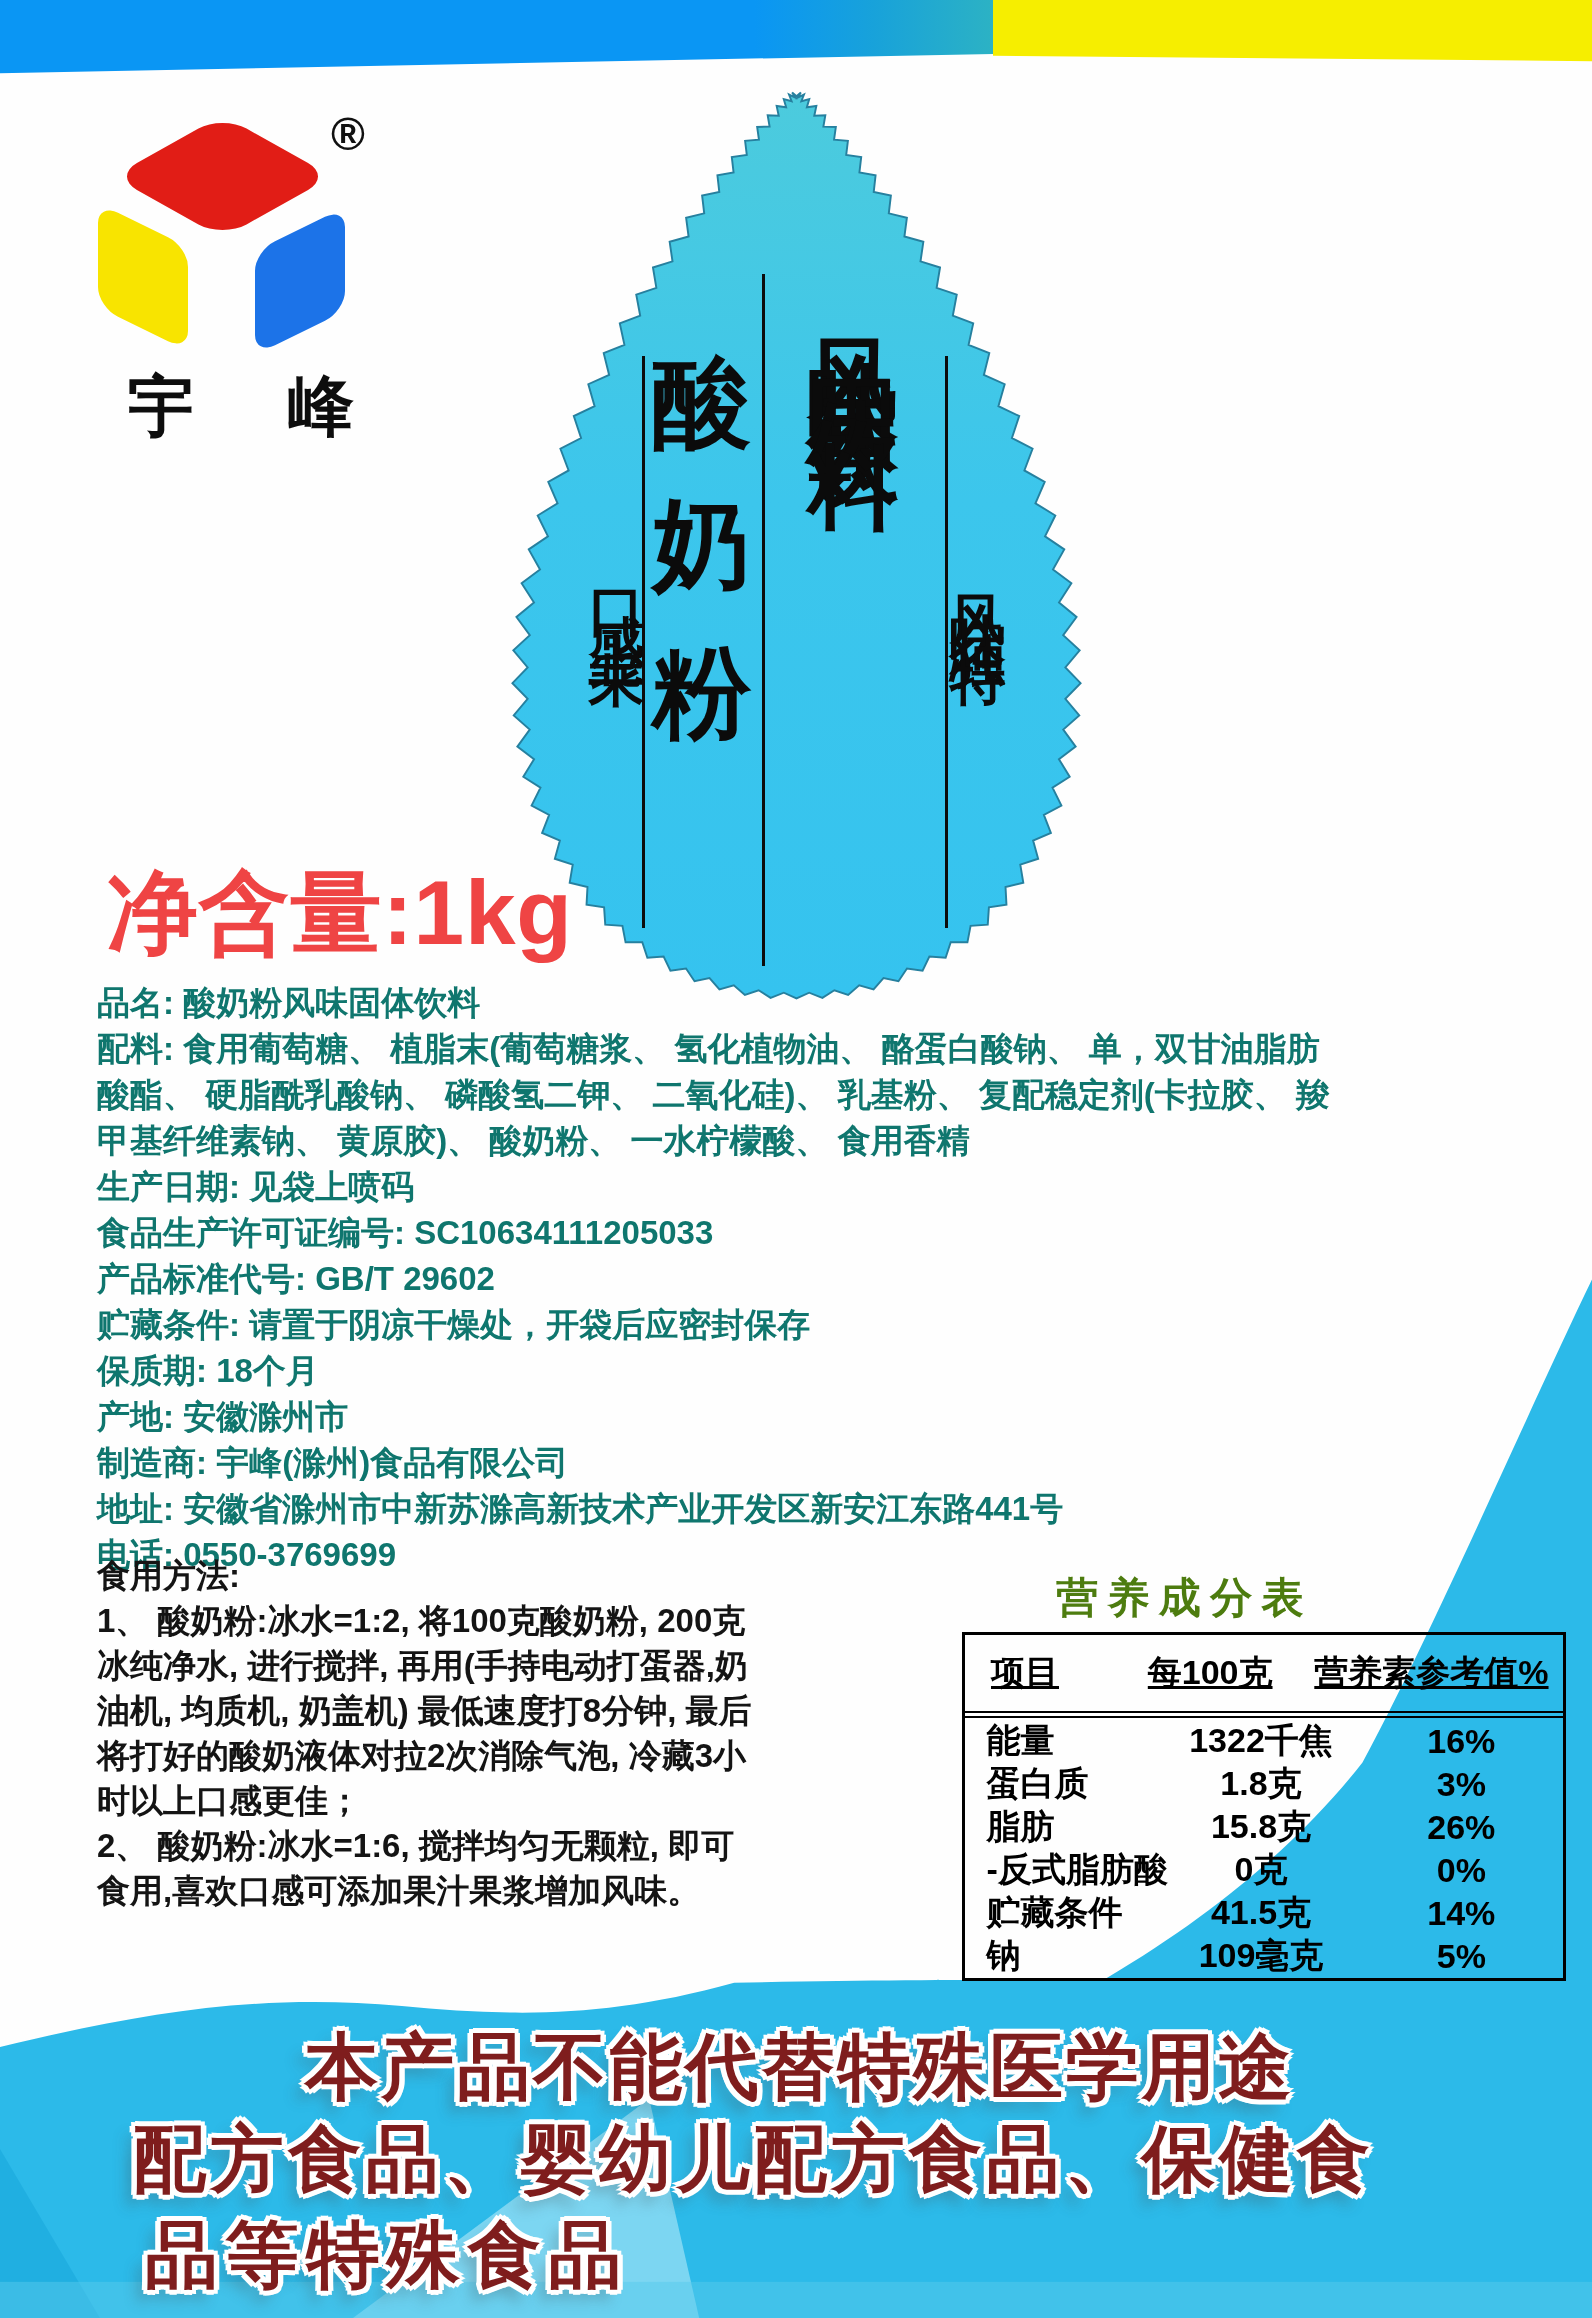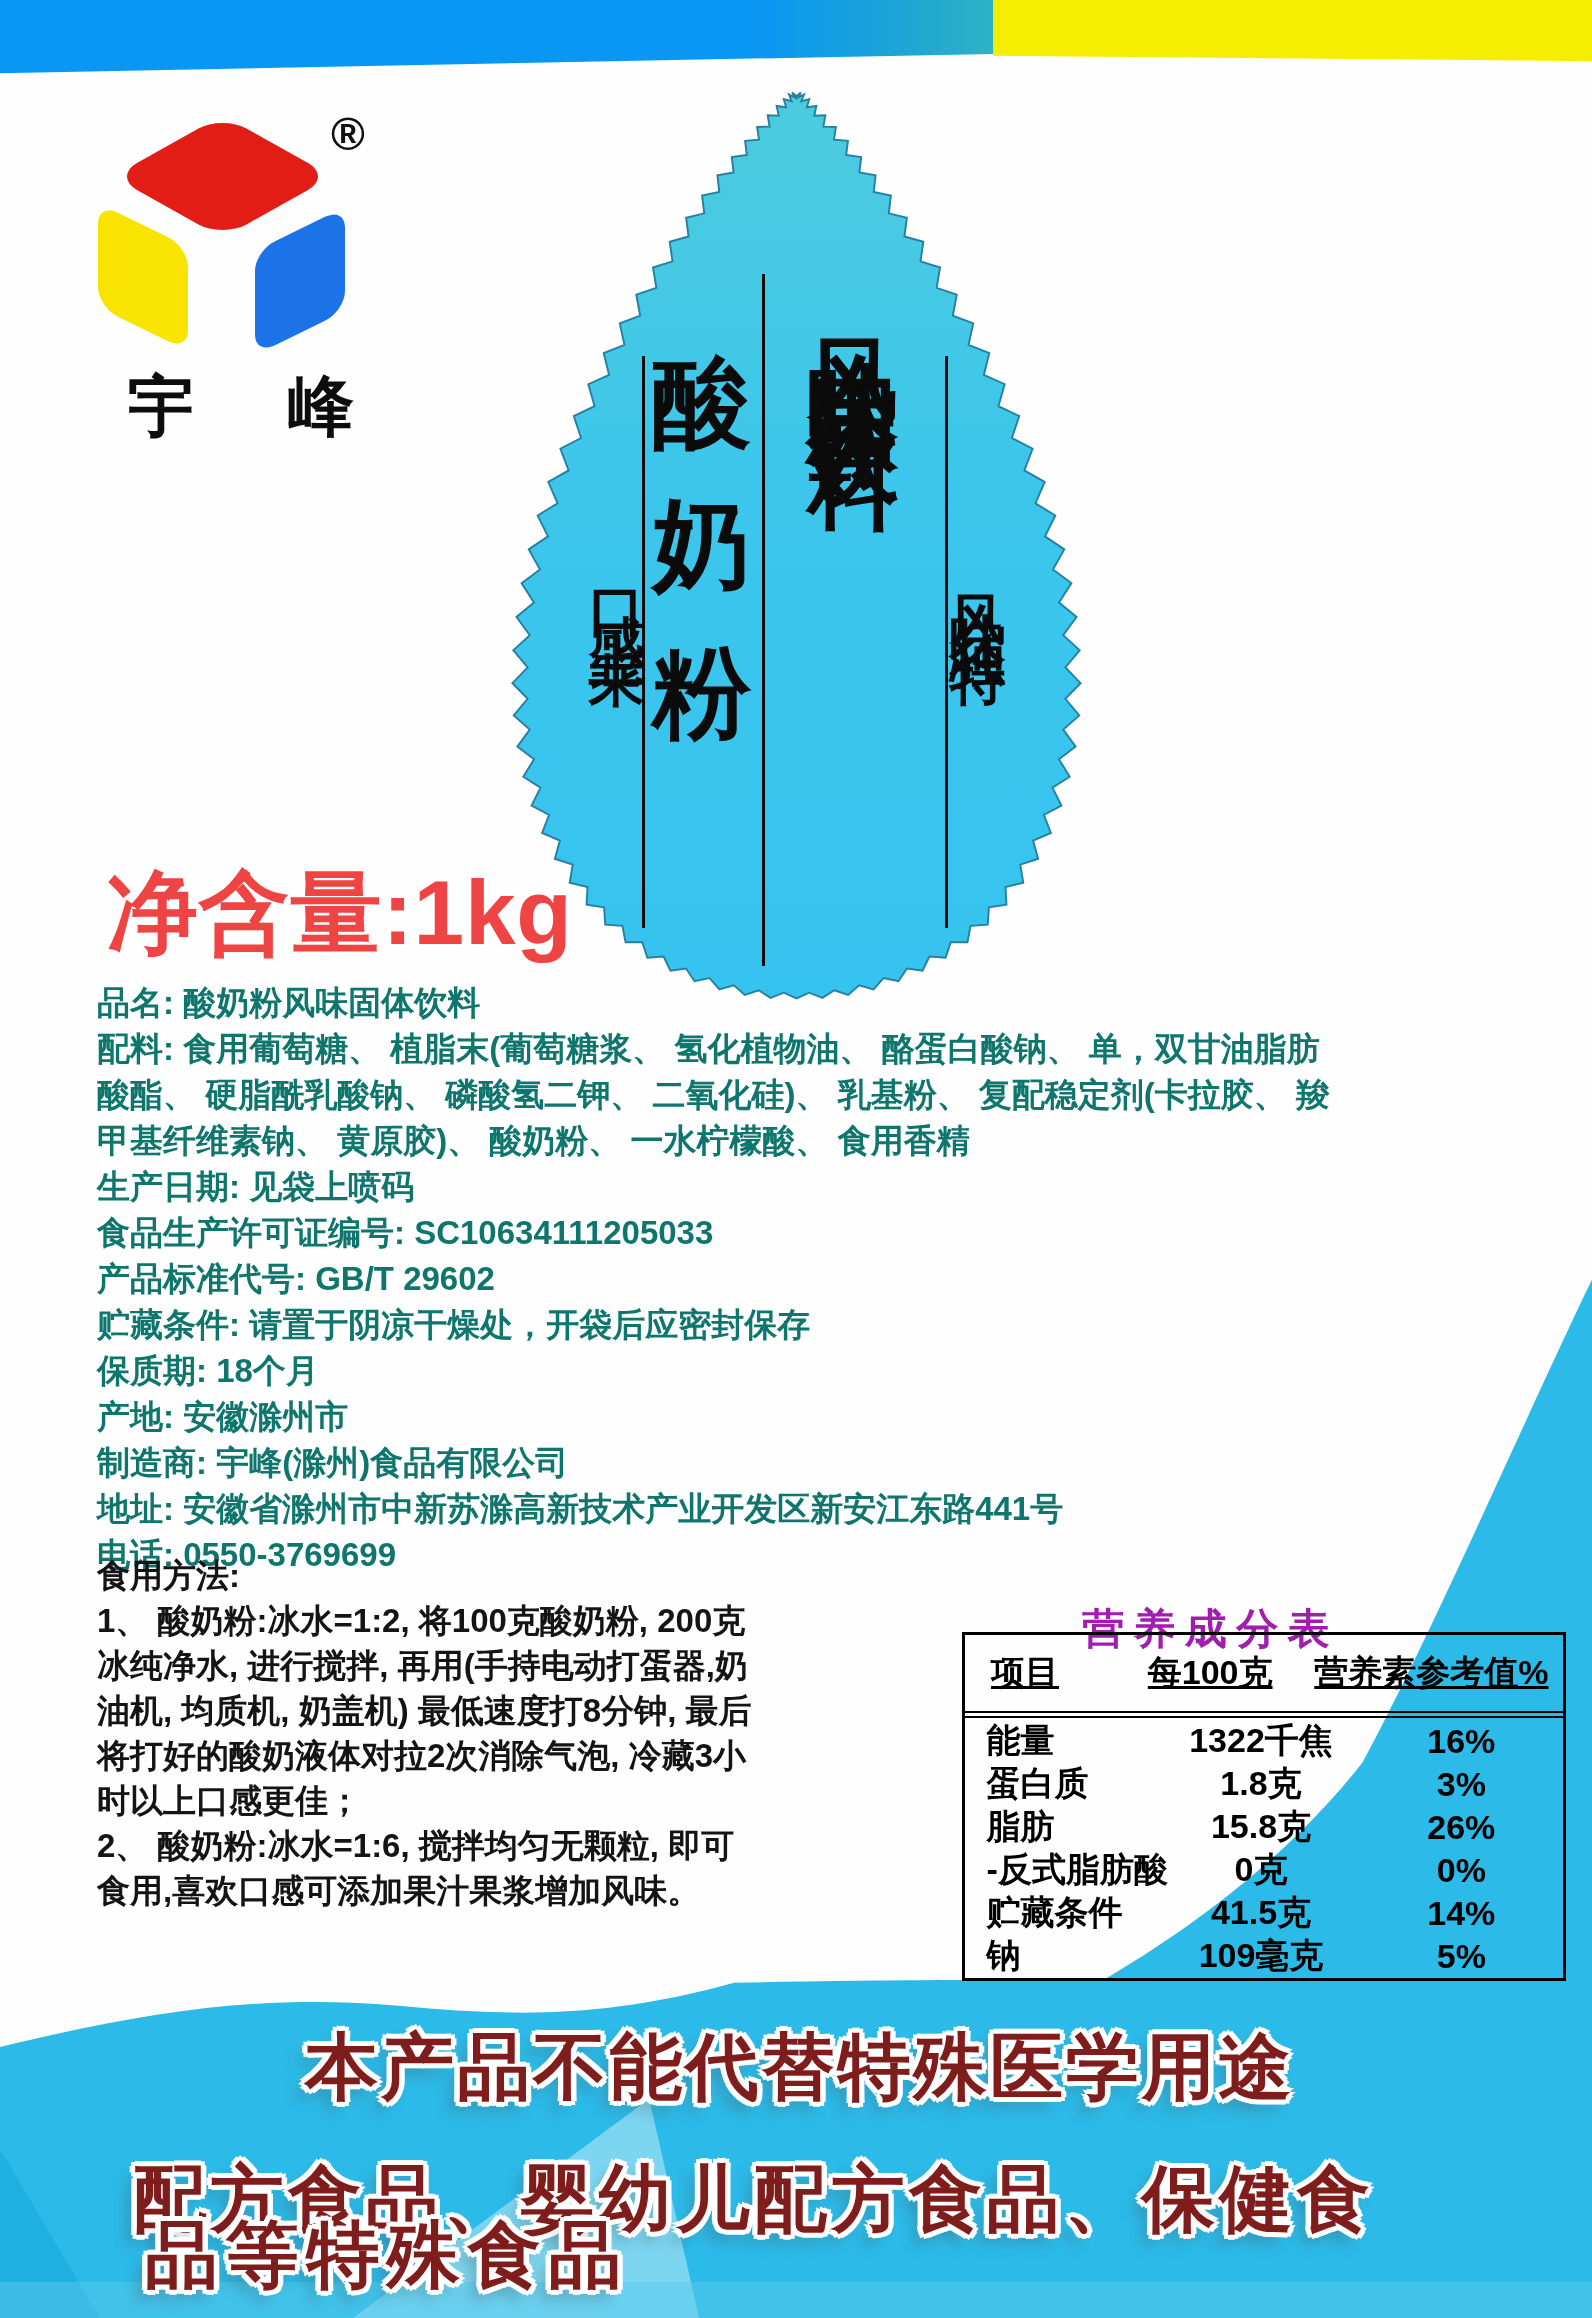--- a/index.html
+++ b/index.html
@@ -37,41 +37,41 @@
   .col-main{font-size:91px;}
   
   .net-weight{left:107px;top:852px;z-index:3;font-size:91px;font-weight:900;
     color:#ef4444;letter-spacing:0.8px;}
   
   .info-block{left:97px;top:980px;width:1105px;z-index:3;}
   .info-block div{font-size:33px;line-height:46px;font-weight:600;color:#0f766e;white-space:nowrap;}
   .usage-block{left:97px;top:1553px;width:796px;z-index:3;}
   .usage-block div{font-size:33px;line-height:45px;font-weight:600;color:#141414;white-space:nowrap;}
   
-  .nutrition-title{left:944px;top:1570px;width:533px;z-index:3;text-align:center;
-    font-size:42px;font-weight:800;letter-spacing:9.3px;color:#a21caf;margin-top:31px;}
+  .nutrition-title{left:918px;top:1570px;width:533px;z-index:3;text-align:center;
+    font-size:42px;font-weight:800;letter-spacing:9.3px;color:#4d7c0f;}
   .nutrition-table{left:962px;top:1632px;width:604px;height:349px;z-index:3;
     border:3.9px solid #000;box-sizing:border-box;background:transparent;}
   .nt-header{display:grid;grid-template-columns:26% 30% 44%;align-items:center;
     height:76px;border-bottom:7px double #000;font-size:34px;font-weight:800;color:#000;text-decoration:underline;}
   .nt-header .h1{padding-left:26px;}
   .nt-header .h2{text-align:center;}
   .nt-header .h3{text-align:center;white-space:nowrap;}
   .nt-row{display:grid;grid-template-columns:33% 33% 34%;align-items:center;
     height:43px;font-size:34px;font-weight:700;color:#000;}
   .nt-row .c1{padding-left:21.6px;white-space:nowrap;}
   .nt-row .c2{text-align:center;white-space:nowrap;}
   .nt-row .c3{text-align:center;}
   
   .disclaimer{z-index:4;font-size:73px;font-weight:900;color:#7f1d1d;white-space:nowrap;
     text-shadow:-5.4px 0 0 #fff,5.4px 0 0 #fff,0 -5.4px 0 #fff,0 5.4px 0 #fff,
       -3.9px -3.9px 0 #fff,3.9px -3.9px 0 #fff,-3.9px 3.9px 0 #fff,3.9px 3.9px 0 #fff,
       -9.3px 10.8px 14px rgba(70,70,70,0.35);}
   .dl1{left:305px;top:2019px;letter-spacing:3.1px;}
-  .dl2{left:133px;top:2111px;letter-spacing:4.6px;margin-top:40px;}
+  .dl2{left:133px;top:2111px;letter-spacing:4.6px;}
   .dl3{left:145px;top:2207px;letter-spacing:7.7px;}
   
   #wave-svg{left:0;top:1237px;z-index:1;}
 </style>
 </head>
 <body>
 
 <svg id="wave-svg" class="abs" width="1592" height="1082" viewBox="0 0 2060 1400">
   <path d="M 0 1048
            C 180 1005, 330 978, 520 995

